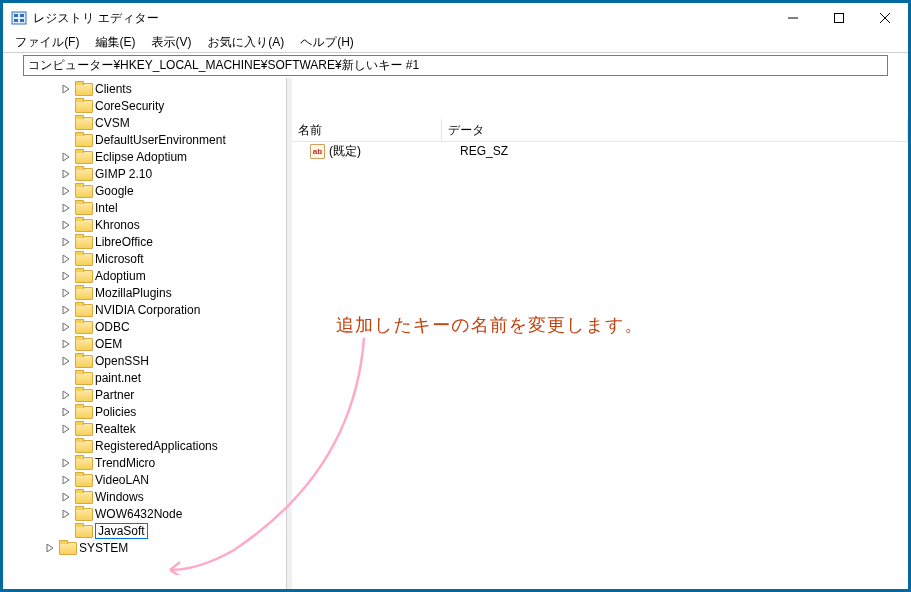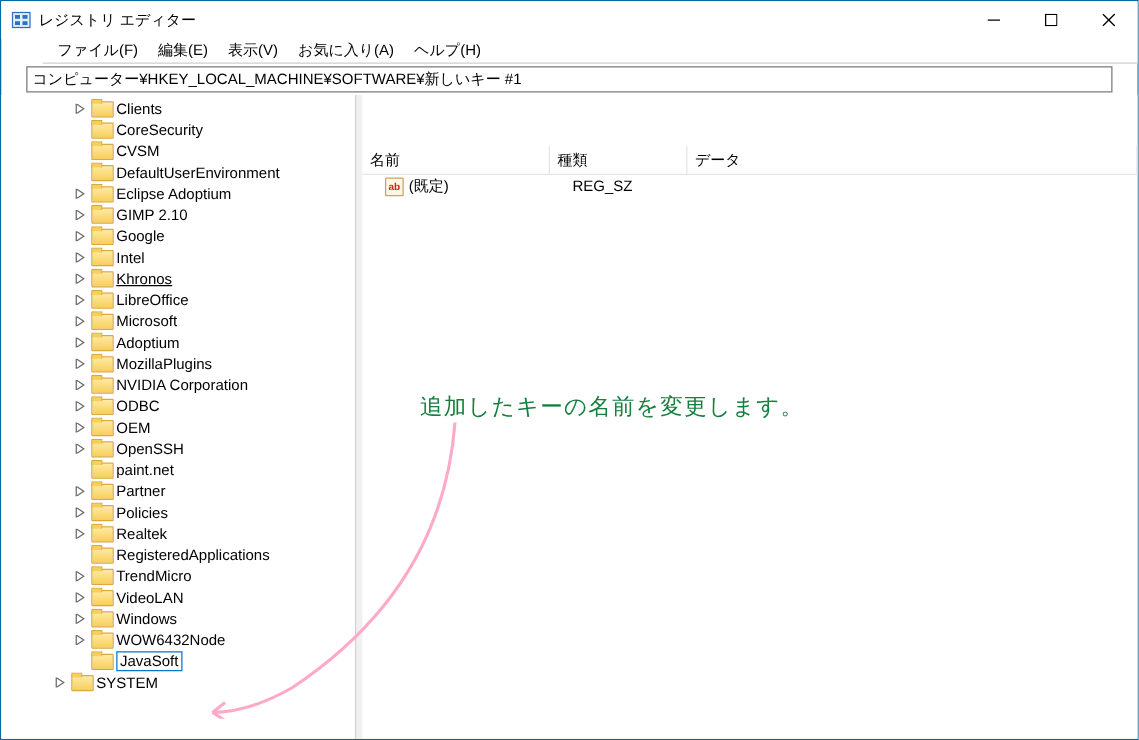--- a/index.html
+++ b/index.html
@@ -10,21 +10,21 @@
     background: #f0f0f0;
     width: 911px;
     height: 592px;
     overflow: hidden;
     position: relative;
   }
   .window {
     width: 911px;
     height: 592px;
     background: #ffffff;
-    border: 1px solid #0369a1;
+    border: 3px solid #0369a1;
     display: flex;
     flex-direction: column;
   }
   
   .titlebar {
     height: 30px;
     display: flex;
     align-items: center;
     background: #ffffff;
     color: #000;
@@ -45,21 +45,20 @@
     color: #000;
   }
   
   .menubar {
     height: 20px;
     display: flex;
     align-items: center;
     padding: 0 4px;
     background: #fff;
     border-bottom: 1px solid #d0d0d0;
-    margin-left: 33px;
   }
   .menuitem {
     padding: 1px 8px;
     cursor: default;
   }
   
   .addressbar {
     height: 21px;
     border: 1px solid #7a7a7a;
     margin: 2px 20px;
@@ -180,21 +179,21 @@
     font-weight: bold;
     color: #c22;
     border: 1px solid #d0a060;
     background: #fff6e3;
     border-radius: 1px;
   }
   
   .annotation {
     position: absolute;
     pointer-events: none;
-    color: #15803d;
+    color: #c2410c;
     font-size: 18px;
     font-weight: 400;
     letter-spacing: 1px;
     z-index: 100;
   }
   .annotation-text {
     position: absolute;
     left: 336px;
     top: 313px;
     width: 400px;
@@ -319,21 +318,21 @@
           </div>
           <div class="tree-row" style="padding-left: 54px;">
             <span class="twisty">
               <svg width="8" height="8" viewBox="0 0 8 8">
                 <path d="M1 0 L7 4 L1 8 Z" fill="none" stroke="#6b6b6b" stroke-width="1"></path>
               </svg>
             </span>
             <span class="folder-icon"></span>
             <span class="tree-label">Intel</span>
           </div>
-          <div class="tree-row" style="padding-left: 54px; text-decoration: underline;">
+          <div class="tree-row" style="padding-left: 54px;">
             <span class="twisty">
               <svg width="8" height="8" viewBox="0 0 8 8">
                 <path d="M1 0 L7 4 L1 8 Z" fill="none" stroke="#6b6b6b" stroke-width="1"></path>
               </svg>
             </span>
             <span class="folder-icon"></span>
             <span class="tree-label">Khronos</span>
           </div>
           <div class="tree-row" style="padding-left: 54px;">
             <span class="twisty">
@@ -494,21 +493,20 @@
             <span class="folder-icon"></span>
             <span class="tree-label">SYSTEM</span>
           </div>
         </div>
     </div>
     <div class="splitter"></div>
 
     <div class="list-pane">
       <div class="list-header">
         <div class="list-col" style="width:150px">名前</div>
-        <div class="list-col" style="width:110px">種類</div>
         <div class="list-col" style="flex:1">データ</div>
       </div>
       <div class="list-body" id="list-body">
           <div class="list-row">
             <div class="list-cell" style="width: 150px;">
               <span class="val-icon">ab</span>
               <span>(既定)</span>
             </div>
             <div class="list-cell" style="width: 110px;">REG_SZ</div>
           </div>

